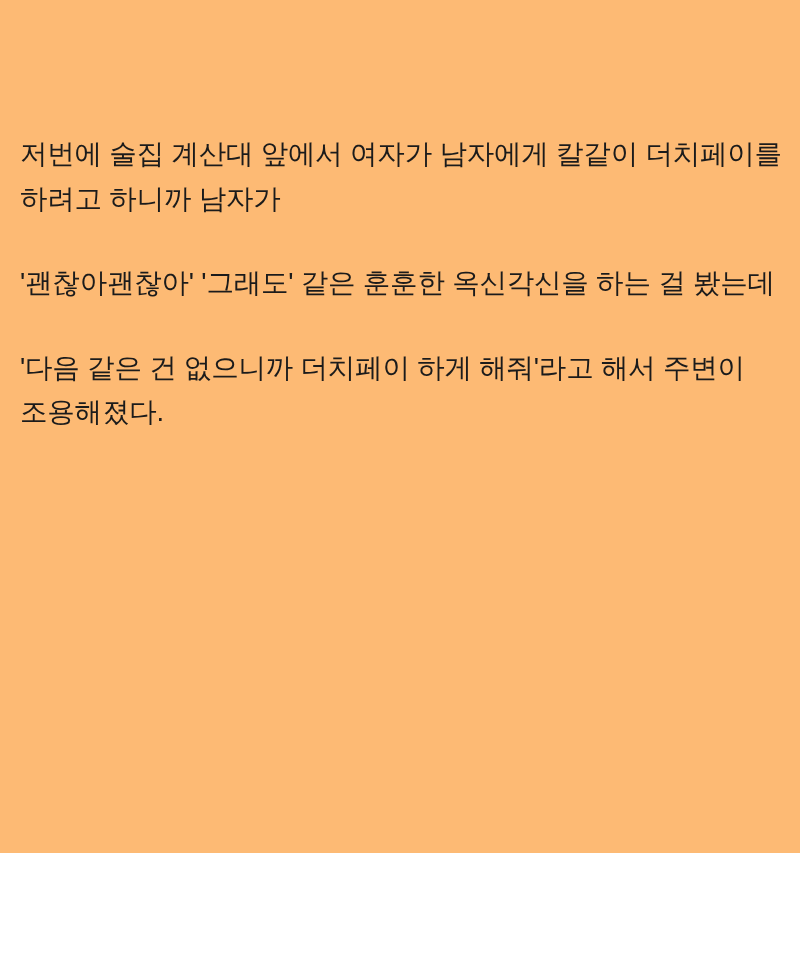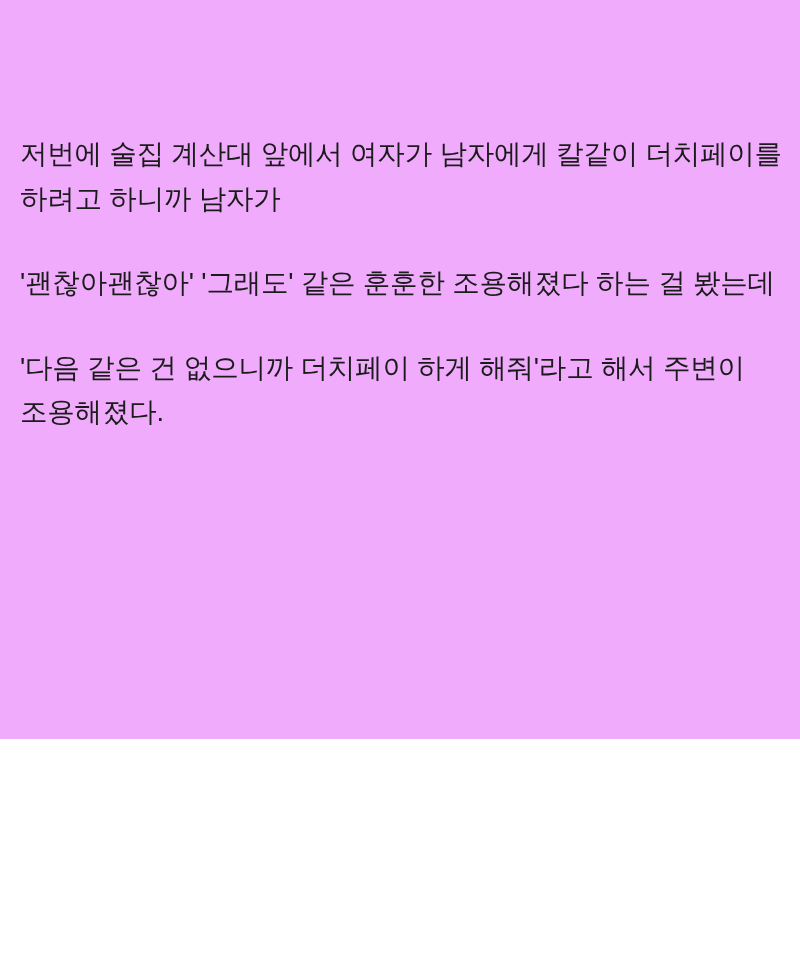--- a/index.html
+++ b/index.html
@@ -10,37 +10,37 @@
   body {
     width: 800px;
     height: 953px;
     font-family: "Liberation Sans", "DejaVu Sans", sans-serif;
     color: #1b1b1b;
     overflow: hidden;
   }
   .page {
     box-sizing: border-box;
     width: 800px;
-    height: 739px;
-    background: #f0abfc;
+    height: 853px;
+    background: #fdba74;
     padding: 132px 18px 0 20px;
   }
   .para {
     font-size: 27.5px;
     line-height: 1.62;
     letter-spacing: -0.2px;
     color: #1b1b1b;
     margin: 0 0 40px 0;
     word-break: keep-all;
     white-space: pre-wrap;
   }
   .para:last-child {
     margin-bottom: 4px;
   }
 </style>
 </head>
 <body>
 
 <div class="page">
   <p class="para">저번에 술집 계산대 앞에서 여자가 남자에게 칼같이 더치페이를 하려고 하니까 남자가</p>
-  <p class="para">'괜찮아괜찮아' '그래도' 같은 훈훈한 조용해졌다 하는 걸 봤는데</p>
+  <p class="para">'괜찮아괜찮아' '그래도' 같은 훈훈한 옥신각신을 하는 걸 봤는데</p>
   <p class="para">'다음 같은 건 없으니까 더치페이 하게 해줘'라고 해서 주변이 조용해졌다.</p>
 </div>
 
 </body></html>

